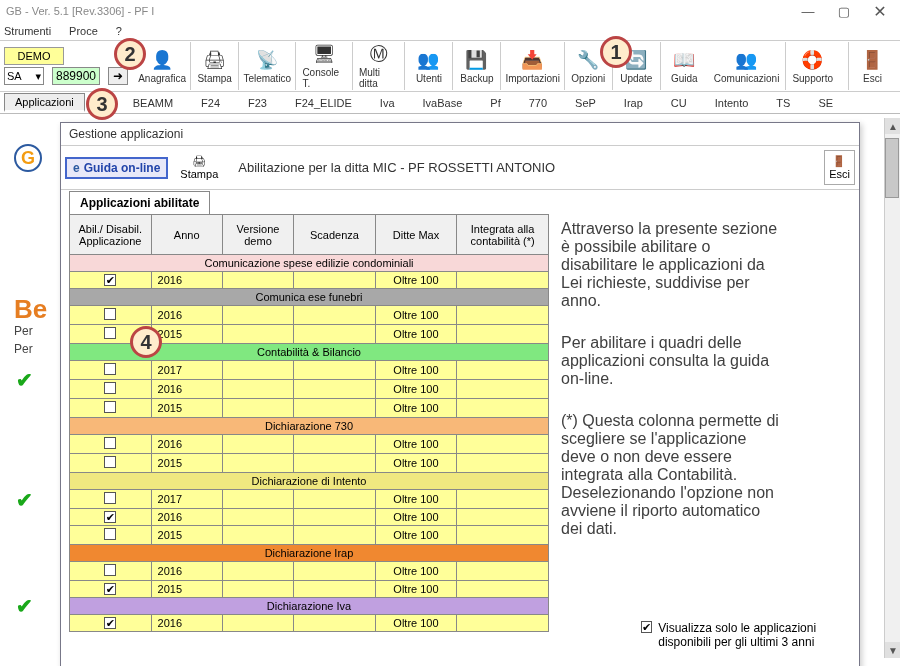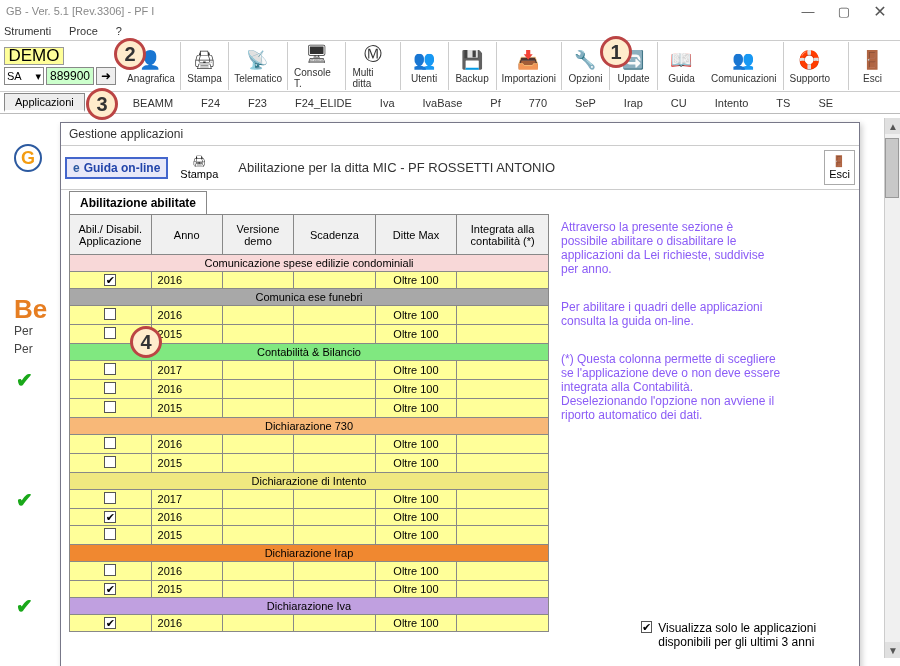--- a/index.html
+++ b/index.html
@@ -8,22 +8,22 @@
     .titlebar { height: 22px; background: #fff; display: flex; align-items: center; justify-content: space-between; padding: 0 2px; font-size: 11px; color: #999; }
     .titlebar-text { padding-left: 4px; color: #888; }
     .titlebar-btns { display: flex; }
     .titlebar-btn { width: 36px; height: 22px; display: flex; align-items: center; justify-content: center; color: #555; font-size: 13px; }
     .titlebar-btn:last-child { font-size: 16px; }
     
     .menubar { height: 18px; display: flex; align-items: center; font-size: 11px; color: #333; padding-left: 4px; gap: 18px; }
     
     .toolbar-row { height: 52px; display: flex; align-items: center; border-top: 1px solid #ccc; border-bottom: 1px solid #ccc; padding: 2px 4px; gap: 0; }
     .left-ctrl { display: flex; flex-direction: column; gap: 2px; margin-right: 6px; }
-    .demo-box { width: 60px; height: 18px; background: #ffff99; border: 1px solid #999; font-size: 17px; text-align: center; line-height: 16px; }
-    .sa-row { display: flex; gap: 2px; }
+    .demo-box { width: 60px; height: 18px; background: #ffff99; border: 1px solid #999; font-size: 11px; text-align: center; line-height: 16px; }
+    .sa-row { display: flex; gap: 8px; }
     .sa-sel { width: 40px; height: 18px; border: 1px solid #888; font-size: 11px; display:flex; align-items:center; justify-content:space-between; padding:0 2px; background:#fff;}
     .sa-inp { width: 48px; height: 18px; border: 1px solid #888; background: #ccffcc; font-size: 12px; text-align:center; line-height:16px;}
     .ld-btn { width: 20px; height: 18px; border: 1px solid #888; background: #eee; display:flex;align-items:center;justify-content:center;font-size:12px;}
     
     .tb-btn { display: flex; flex-direction: column; align-items: center; justify-content: center; padding: 0 6px; height: 48px; font-size: 10px; color: #333; border-left: 1px solid #ccc; min-width: 48px; }
     .tb-btn:first-of-type { border-left: none; }
     .tb-icon { width: 22px; height: 22px; margin-bottom: 2px; display: flex; align-items: center; justify-content: center; font-size: 18px; }
     .spacer { flex: 1; }
     
     .tabbar { height: 22px; display: flex; align-items: center; border-bottom: 1px solid #bbb; font-size: 11px; }
@@ -51,21 +51,21 @@
     
     .content { display:flex; padding: 4px 8px; gap:12px;}
     .grid-wrap { width: 480px; }
     .grid { width:100%; border-collapse:collapse; font-size:11px;}
     .grid th, .grid td { border:1px solid #888; padding:2px 3px; text-align:center; background:#fff;}
     .grid th { background:#f0f0f0; font-weight:normal; vertical-align:middle; height:40px;}
     .grp-row td { text-align:center; font-weight:normal; padding-left:3px;}
     .yellow td { background:#ffff99;}
     .chk { display:inline-block; width:12px;height:12px;border:1px solid #555;background:#fff;line-height:10px;font-size:11px;}
     
-    .side-text { width:220px; font-size:12px; color:#8b5cf6; padding-top:6px;}
+    .side-text { width:220px; font-size:16px; color:#404040; padding-top:6px;}
     .side-text p { margin: 0 0 24px 0;}
     .last-check { display:flex; align-items:flex-start; gap:6px; font-size:12px; position:absolute; bottom:20px; right:18px; width:200px;}
     
     .scrollbar-v { position:absolute; right:0; top:4px; width:16px; height:540px; background:#f0f0f0; border-left:1px solid #ccc;}
     .scroll-thumb { position:absolute; top:20px; width:14px; height:60px; background:#c8c8c8; border:1px solid #999;}
     .scroll-arrow { position:absolute; width:16px;height:16px; background:#e0e0e0; display:flex;align-items:center;justify-content:center;font-size:10px;color:#555;}
     
     .callout { position:absolute; width:32px;height:32px; border:3px solid #b44; border-radius:50%; background:#ffeccc; display:flex;align-items:center;justify-content:center; font-size:20px; font-weight:bold; color:#333; z-index:100;}
   </style>
 </head>
@@ -202,21 +202,21 @@
         <span>🖨</span>
         <span>Stampa</span>
       </div>
       <div class="abil-title">Abilitazione per la ditta MIC - PF ROSSETTI ANTONIO</div>
       <div class="esci-head">
         <span>🚪</span>
         <span>Esci</span>
       </div>
     </div>
     <div class="tabs-row">
-      <span>Abilitazione abilitate</span>
+      <span>Applicazioni abilitate</span>
     </div>
     <div class="content">
       <div class="grid-wrap">
         <table class="grid">
           <thead>
             <tr>
               <th style="width:80px;">Abil./ Disabil. Applicazione</th>
               <th style="width:70px;">Anno</th>
               <th style="width:70px;">Versione demo</th>
               <th style="width:80px;">Scadenza</th>

